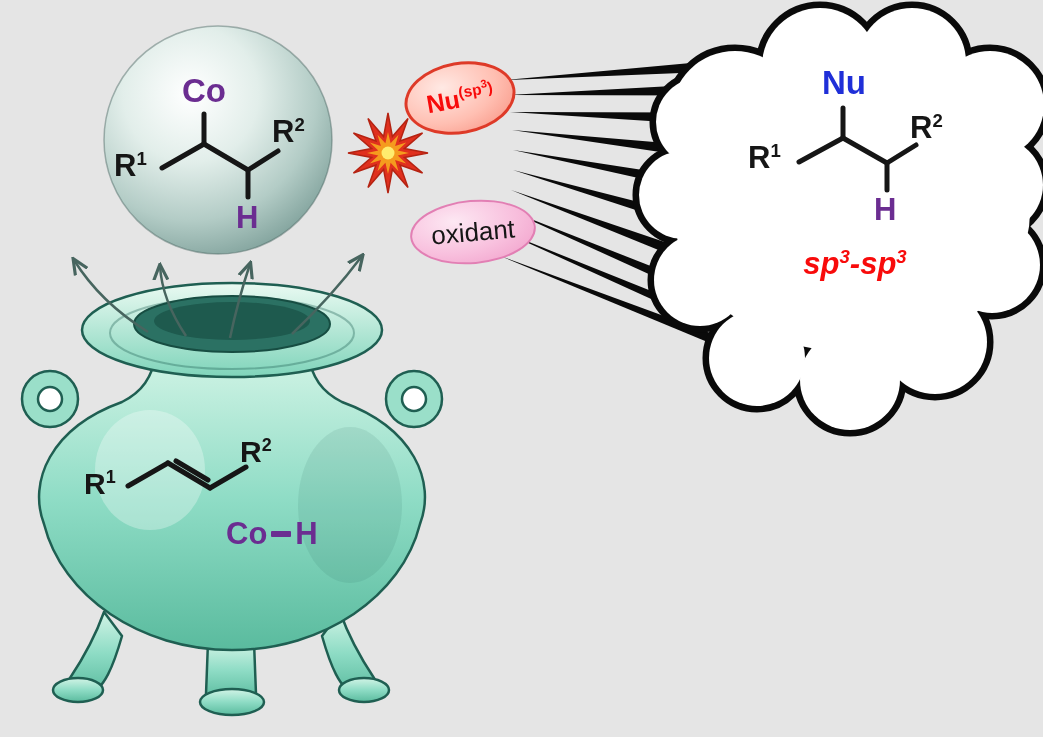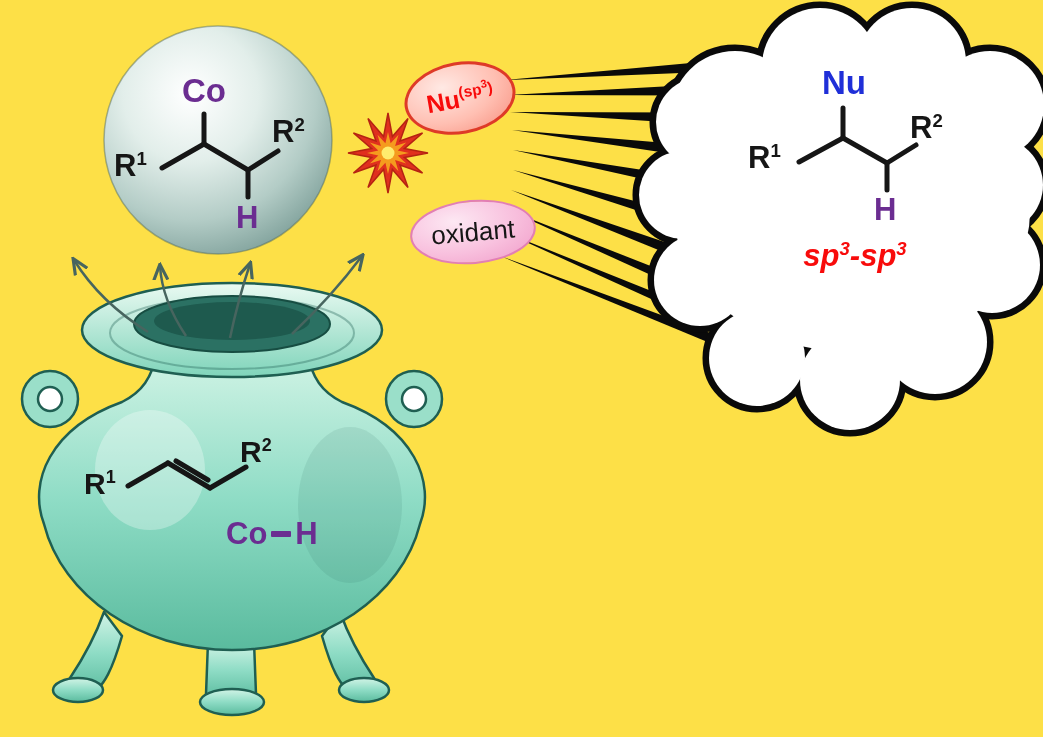--- a/index.html
+++ b/index.html
@@ -1,17 +1,17 @@
 <!DOCTYPE html>
 <html><head>
 <meta charset="utf-8">
 <style>
   html,body { margin:0; padding:0; background:#ffffff; }
   .stage {
-    position:relative; width:1043px; height:737px; background:#fde047;
+    position:relative; width:1043px; height:737px; background:#e5e5e5;
     overflow:hidden; font-family:"Liberation Sans", sans-serif;
   }
   .stage svg.scene { position:absolute; left:0; top:0; }
   .lbl {
     position:absolute; font-weight:bold; color:#161616;
     font-size:31px; line-height:1; white-space:nowrap; z-index:6;
   }
   .lbl sup { font-size:0.6em; }
   .purple { color:#6B2D91; }
   .red    { color:#F80B0B; }
@@ -197,21 +197,21 @@
   </div>
 
   <div class="lbl blue" style="left:822px; top:66px; font-size:33px;">Nu</div>
   <div class="lbl" style="left:748px; top:142px;">
     <span>R</span><sup>1</sup>
   </div>
   <div class="lbl" style="left:910px; top:112px;">
     <span>R</span><sup>2</sup>
   </div>
   <div class="lbl purple" style="left:874px; top:194px;">H</div>
-  <div class="lbl red sp-line" style="left:735px; top:240px; width:240px;">
+  <div class="lbl red sp-line" style="left:735px; top:248px; width:240px;">
     <span>sp</span><sup>3</sup><span>-sp</span><sup>3</sup>
   </div>
 
   <div class="lbl" style="left:84px; top:468px; font-size:30px;">
     <span>R</span><sup>1</sup>
   </div>
   <div class="lbl" style="left:240px; top:436px; font-size:30px;">
     <span>R</span><sup>2</sup>
   </div>
   <div class="lbl purple coh" style="left:226px; top:518px;">

